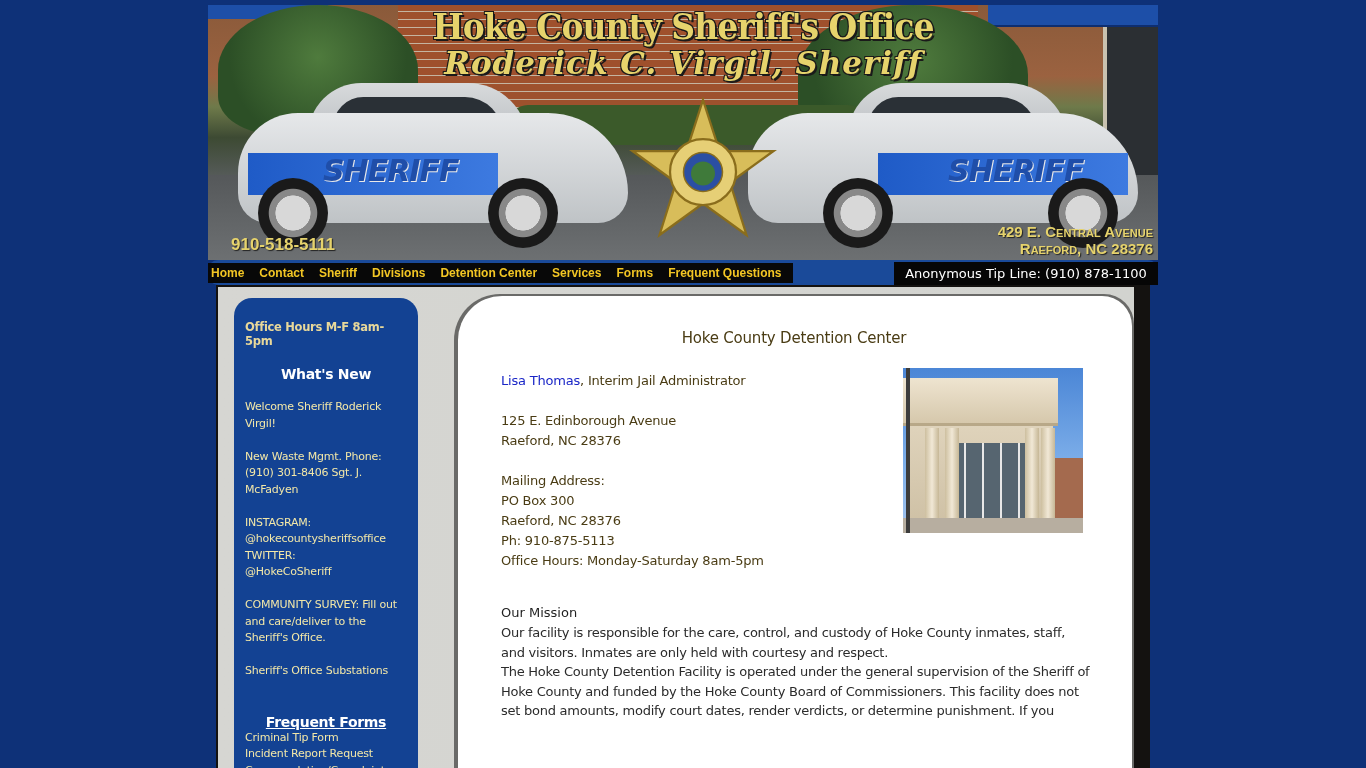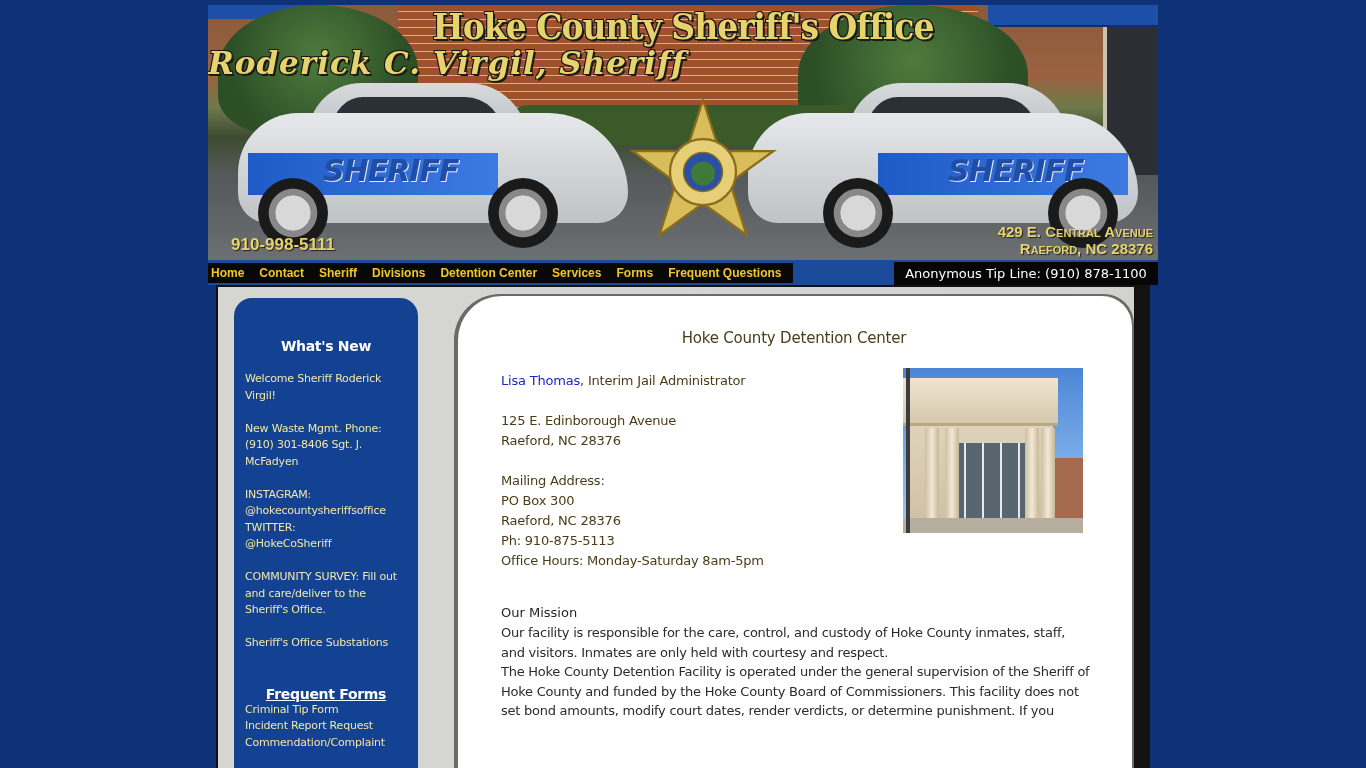--- a/index.html
+++ b/index.html
@@ -26,28 +26,28 @@
   .car .glass { position:absolute; top:14px; height:38px; background:#2a3036; border-radius: 40px 50px 0 0; }
   .car .stripe { position:absolute; top:70px; height:42px; background: linear-gradient(90deg,#1f5bc7,#3d7ae0); }
   .car .wheel { position:absolute; top:95px; width:70px; height:70px; border-radius:50%; background: radial-gradient(circle,#d8d8d8 0 35%,#888 36% 48%,#1a1a1a 50%); }
   .car .lbl { position:absolute; top:70px; font: bold italic 30px "DejaVu Sans", sans-serif; color:#1f4ea9; letter-spacing:-1px; text-shadow: 1px 1px 0 #e9e9e9; }
   .car-l { left:30px; }
   .car-r { left:540px; }
   .star { position:absolute; left:420px; top:92px; width:150px; height:150px; }
   .banner-title { position:absolute; left:0; width:950px; text-align:center; top:2px;
     font: bold 33px "DejaVu Serif", serif; color:#e6d36c; letter-spacing: -1px;
     text-shadow: 2px 2px 0 #1a1a1a, -1px -1px 0 #1a1a1a, 1px -1px 0 #1a1a1a, -1px 1px 0 #1a1a1a; transform: scaleY(1.05); }
-  .banner-subtitle { position:absolute; left:0; width:950px; top:40px;
+  .banner-subtitle { position:absolute; left:0; width:950px; text-align:center; top:40px;
     font: bold italic 31px "DejaVu Serif", serif; color:#e6d36c; letter-spacing: 1px;
     text-shadow: 2px 2px 0 #1a1a1a, -1px -1px 0 #1a1a1a, 1px -1px 0 #1a1a1a, -1px 1px 0 #1a1a1a; }
   .banner-phone { position:absolute; left:23px; top:230px; font: bold 17px "Liberation Sans", sans-serif; color:#e6d36c; text-shadow: 1px 1px 1px #222; }
   .banner-addr { position:absolute; right:5px; top:218px; text-align:right; font: bold 15px "Liberation Sans", sans-serif; color:#e6d36c; font-variant: small-caps; line-height:17px; text-shadow: 1px 1px 1px #222; }
 
   
-  .navbar { position:absolute; left:208px; top:260px; width:950px; height:25px; background:#1a4a99; }
+  .navbar { position:absolute; left:208px; top:260px; width:950px; height:25px; background:#1a4a99;border-radius:10px; }
   .nav-menu { position:absolute; left:0; top:3px; height:20px; background:#080808; display:flex; align-items:center; padding: 0 3px; }
   .nav-item { font: bold 12px "Liberation Sans", sans-serif; color:#f3c624; padding: 0 9px 0 0; margin-right: 6px; white-space:nowrap; cursor:pointer; }
   .nav-item:last-child { margin-right:8px; padding-right:0; }
   .tipline { position:absolute; right:0; top:2px; width:264px; height:23px; background:#060606; color:#fff;
     font: 13px "DejaVu Sans", sans-serif; display:flex; align-items:center; justify-content:center; }
 
   
   .frame { position:absolute; left:216px; top:285px; width:934px; height:483px; background:#141210; }
   .gray { position:absolute; left:218px; top:287px; width:916px; height:481px; background: linear-gradient(90deg,#d6d6d2,#d2d3cf); }
 
@@ -115,21 +115,21 @@
 
   <svg class="star" viewBox="0 0 100 100">
     <polygon points="50,2 61,36 97,36 68,57 79,92 50,71 21,92 32,57 3,36 39,36" fill="#d8bd5a" stroke="#8a6d1c" stroke-width="1.5"></polygon>
     <circle cx="50" cy="50" r="22" fill="#e6cf76" stroke="#8a6d1c" stroke-width="1.5"></circle>
     <circle cx="50" cy="50" r="13" fill="#2b4fa3" stroke="#8a6d1c" stroke-width="1"></circle>
     <circle cx="50" cy="51" r="8" fill="#3f7a3a"></circle>
   </svg>
 
   <div class="banner-title">Hoke County Sheriff's Office</div>
   <div class="banner-subtitle">Roderick C. Virgil, Sheriff</div>
-  <div class="banner-phone">910-998-5111</div>
+  <div class="banner-phone">910-518-5111</div>
   <div class="banner-addr">
     <div>429 E. Central Avenue</div>
     <div>Raeford, NC  28376</div>
   </div>
 </div>
 
 <div class="navbar">
   <div class="nav-menu">
     <a class="nav-item">Home</a>
     <a class="nav-item">Contact</a>
@@ -141,20 +141,21 @@
     <a class="nav-item">Frequent Questions</a>
   </div>
   <div class="tipline">Anonymous Tip Line: (910) 878-1100</div>
 </div>
 
 <div class="frame"></div>
 <div class="gray"></div>
 <div class="right-dark"></div>
 
 <aside class="sidebar">
+  <div class="side-hours">Office Hours M-F 8am-5pm</div>
   <div class="side-heading">What's New</div>
   <div class="side-news">
     <div class="side-block">Welcome Sheriff Roderick Virgil!</div>
     <div class="side-block">New Waste Mgmt. Phone: (910) 301-8406 Sgt. J. McFadyen</div>
     <div class="side-block">
       <div>INSTAGRAM:</div>
       <div>@hokecountysheriffsoffice</div>
       <div>TWITTER:</div>
       <div>@HokeCoSheriff</div>
     </div>

